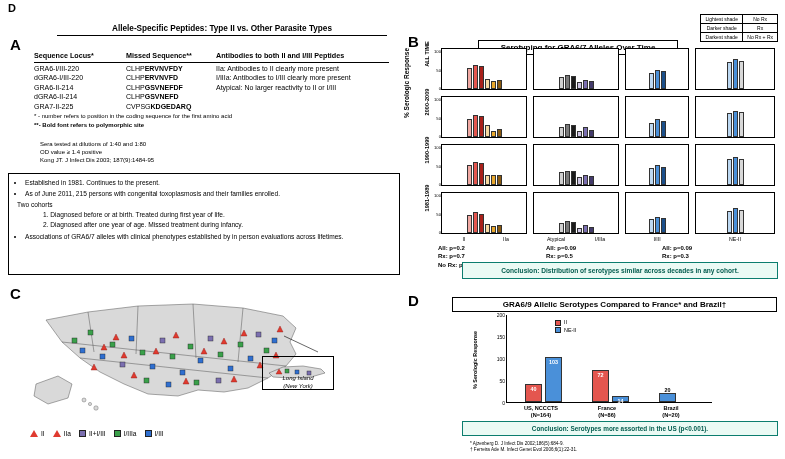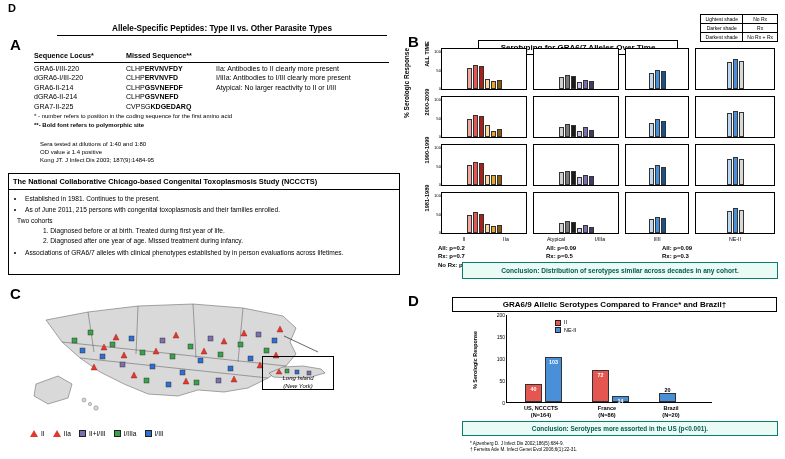--- a/index.html
+++ b/index.html
@@ -122,20 +122,21 @@
 <body>
 
 <div class="abs panel-letter" id="topD">D</div>
 
 <div class="abs" id="panelA-title">Allele-Specific Peptides: Type II vs. Other Parasite Types</div>
 <div class="abs panel-letter" id="panelA-letter">A</div>
 
 <div class="abs" id="panelA-headers">
   <div class="c1">Sequence Locus*</div>
   <div class="c2">Missed Sequence**</div>
+  <div class="c3">Antibodies to both II and I/III Peptides</div>
 </div>
 
 <div class="abs" id="panelA-rows">
   <div class="a-row">
     <div class="c1">GRA6-I/III-220</div>
     <div class="c2"><span>CLHP</span><span class="bold">ERVNVFDY</span></div>
     <div class="c3">IIa: Antibodies to II clearly more present</div>
   </div>
   <div class="a-row">
     <div class="c1">dGRA6-I/III-220</div>
@@ -164,21 +165,20 @@
   <div class="bold">**- Bold font refers to polymorphic site</div>
 </div>
 
 <div class="abs" id="panelA-sera">
   <div>Sera tested at dilutions of 1:40 and 1:80</div>
   <div>OD value ≥ 1.4 positive</div>
   <div>Kong JT. J Infect Dis 2003; 187(9):1484-95</div>
 </div>
 
 <div class="abs boxed" id="ncccts-box">
-  <div id="ncccts-title">The National Collaborative Chicago-based Congenital Toxoplasmosis Study (NCCCTS)</div>
   <div id="ncccts-body">
     <ul>
       <li>Established in 1981. Continues to the present.</li>
       <li>As of June 2011, 215 persons with congenital toxoplasmosis and their families enrolled.</li>
     </ul>
     <div style="padding-left:2px;">Two cohorts</div>
     <div class="ol-item">1. Diagnosed before or at birth. Treated during first year of life.</div>
     <div class="ol-item">2. Diagnosed after one year of age. Missed treatment during infancy.</div>
     <ul style="margin-top:2px;">
       <li>Associations of GRA6/7 alleles with clinical phenotypes established by in person evaluations across lifetimes.</li>

